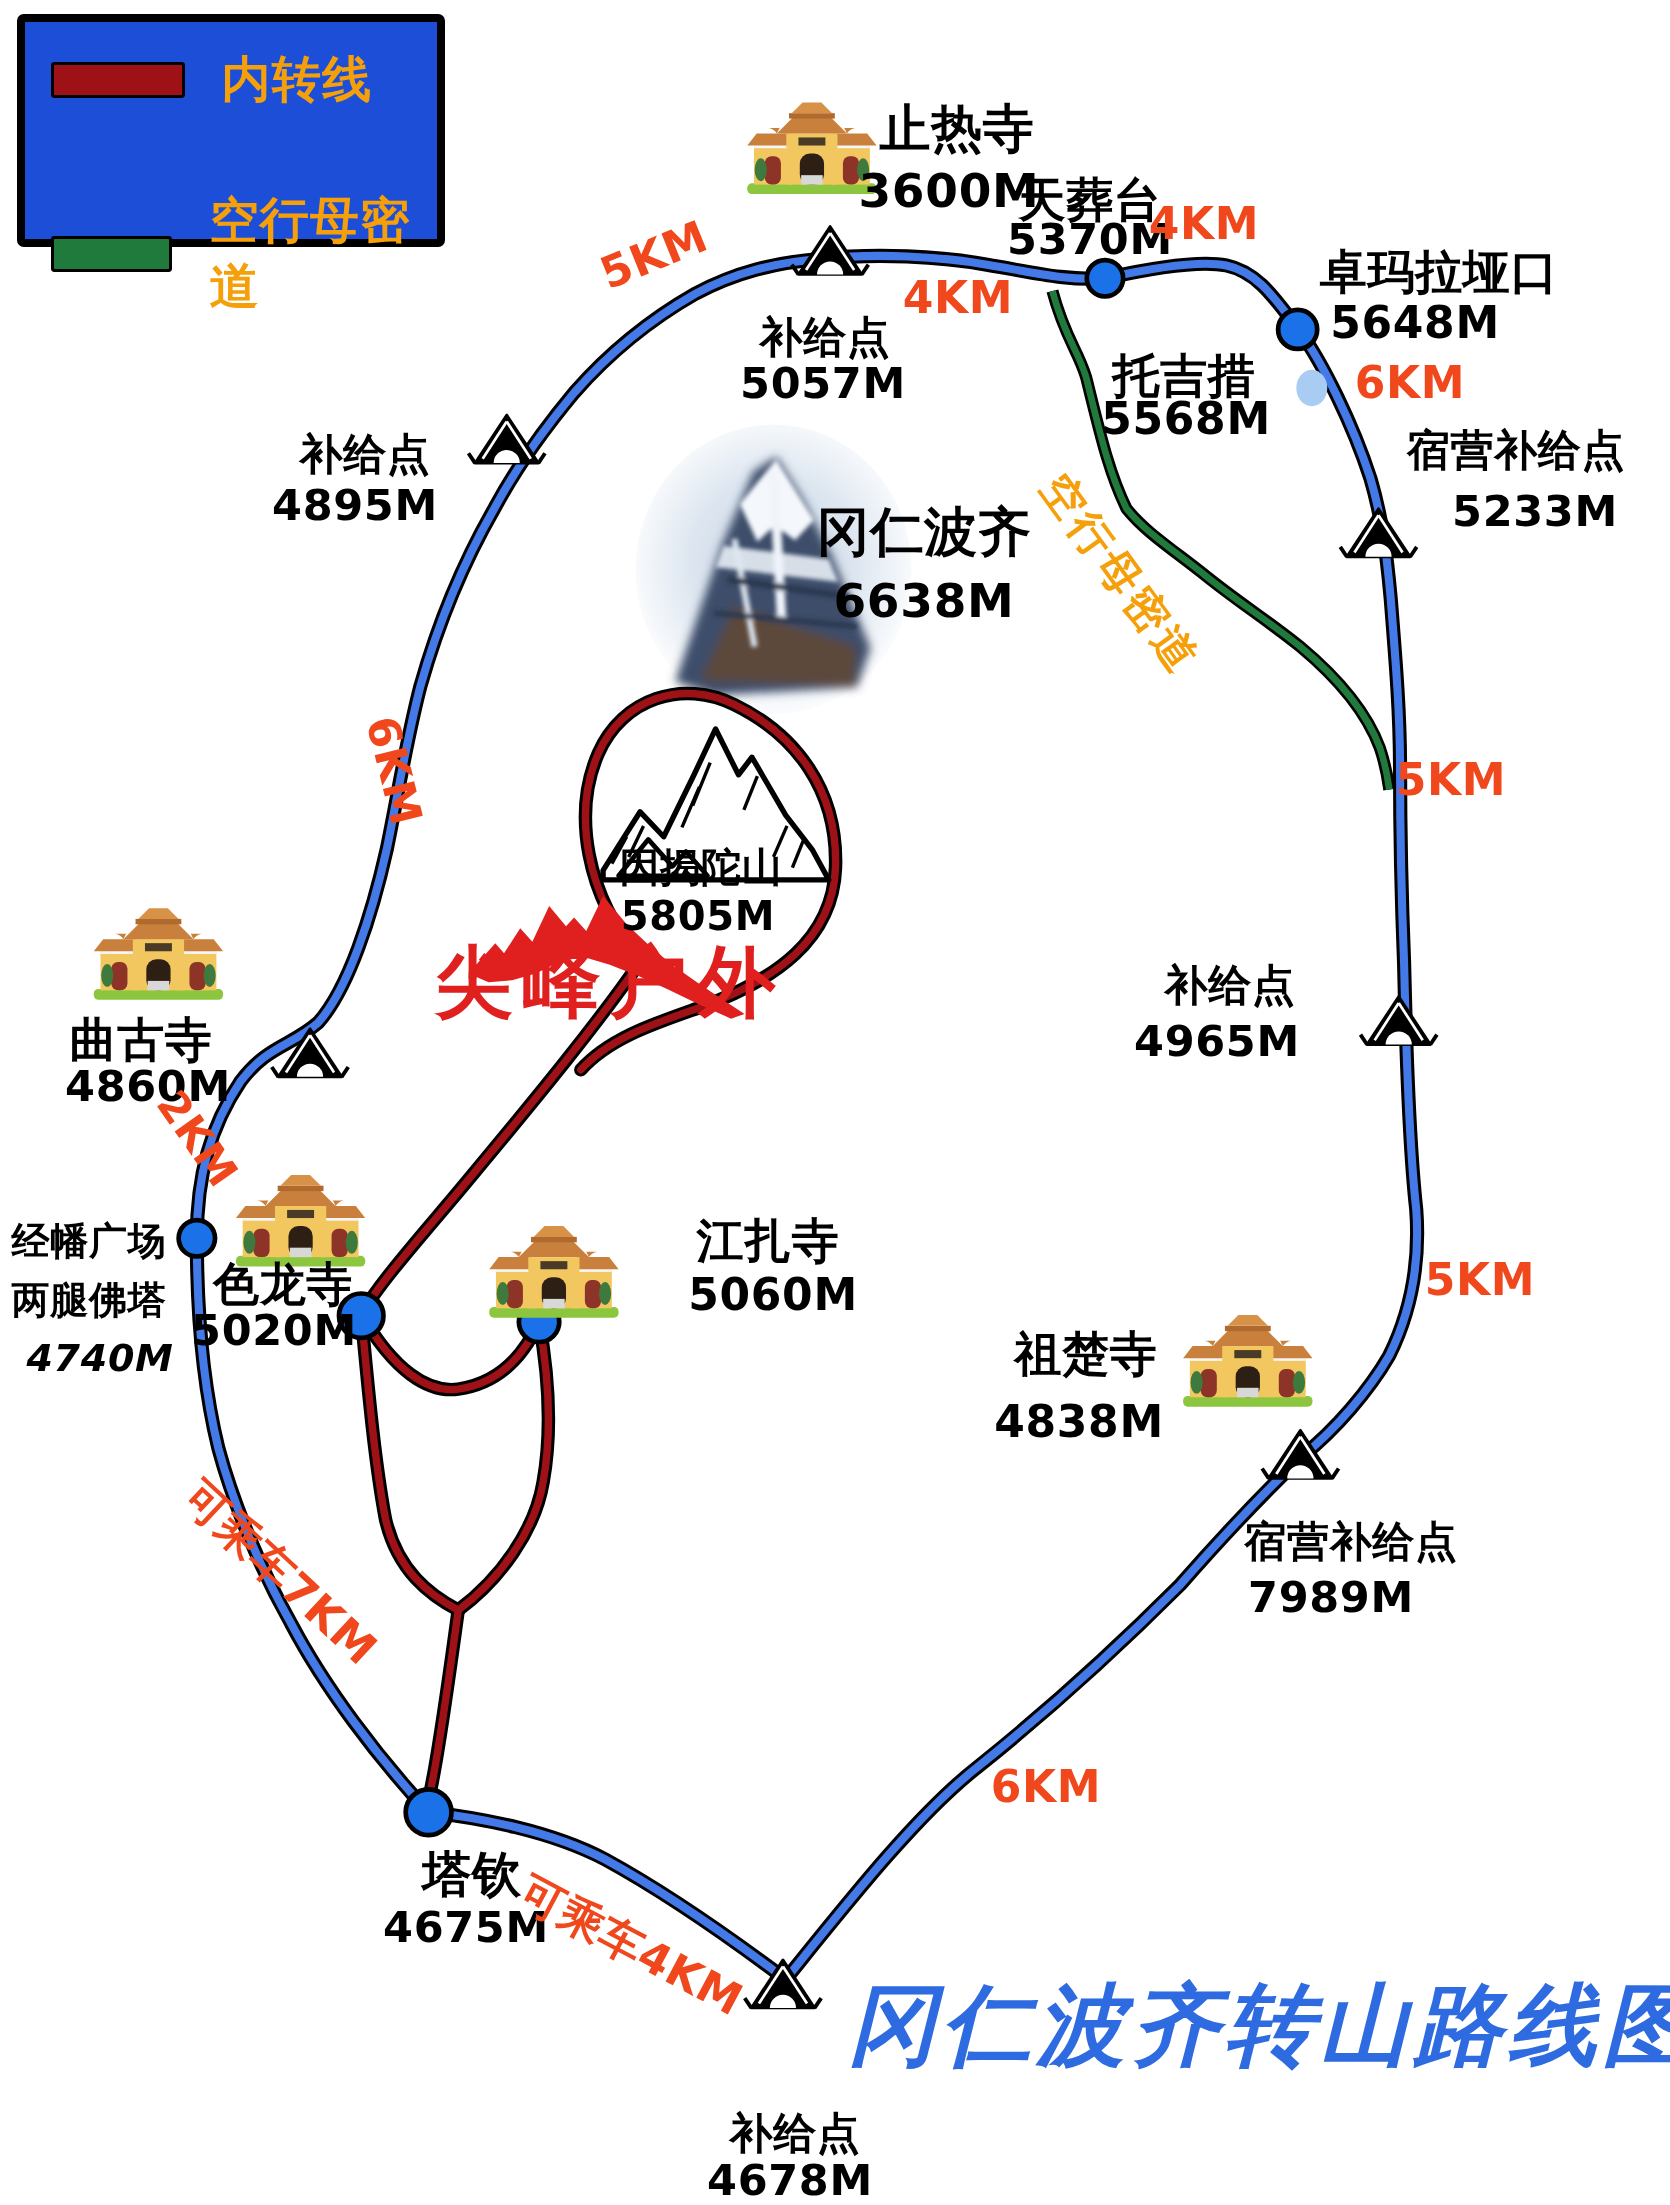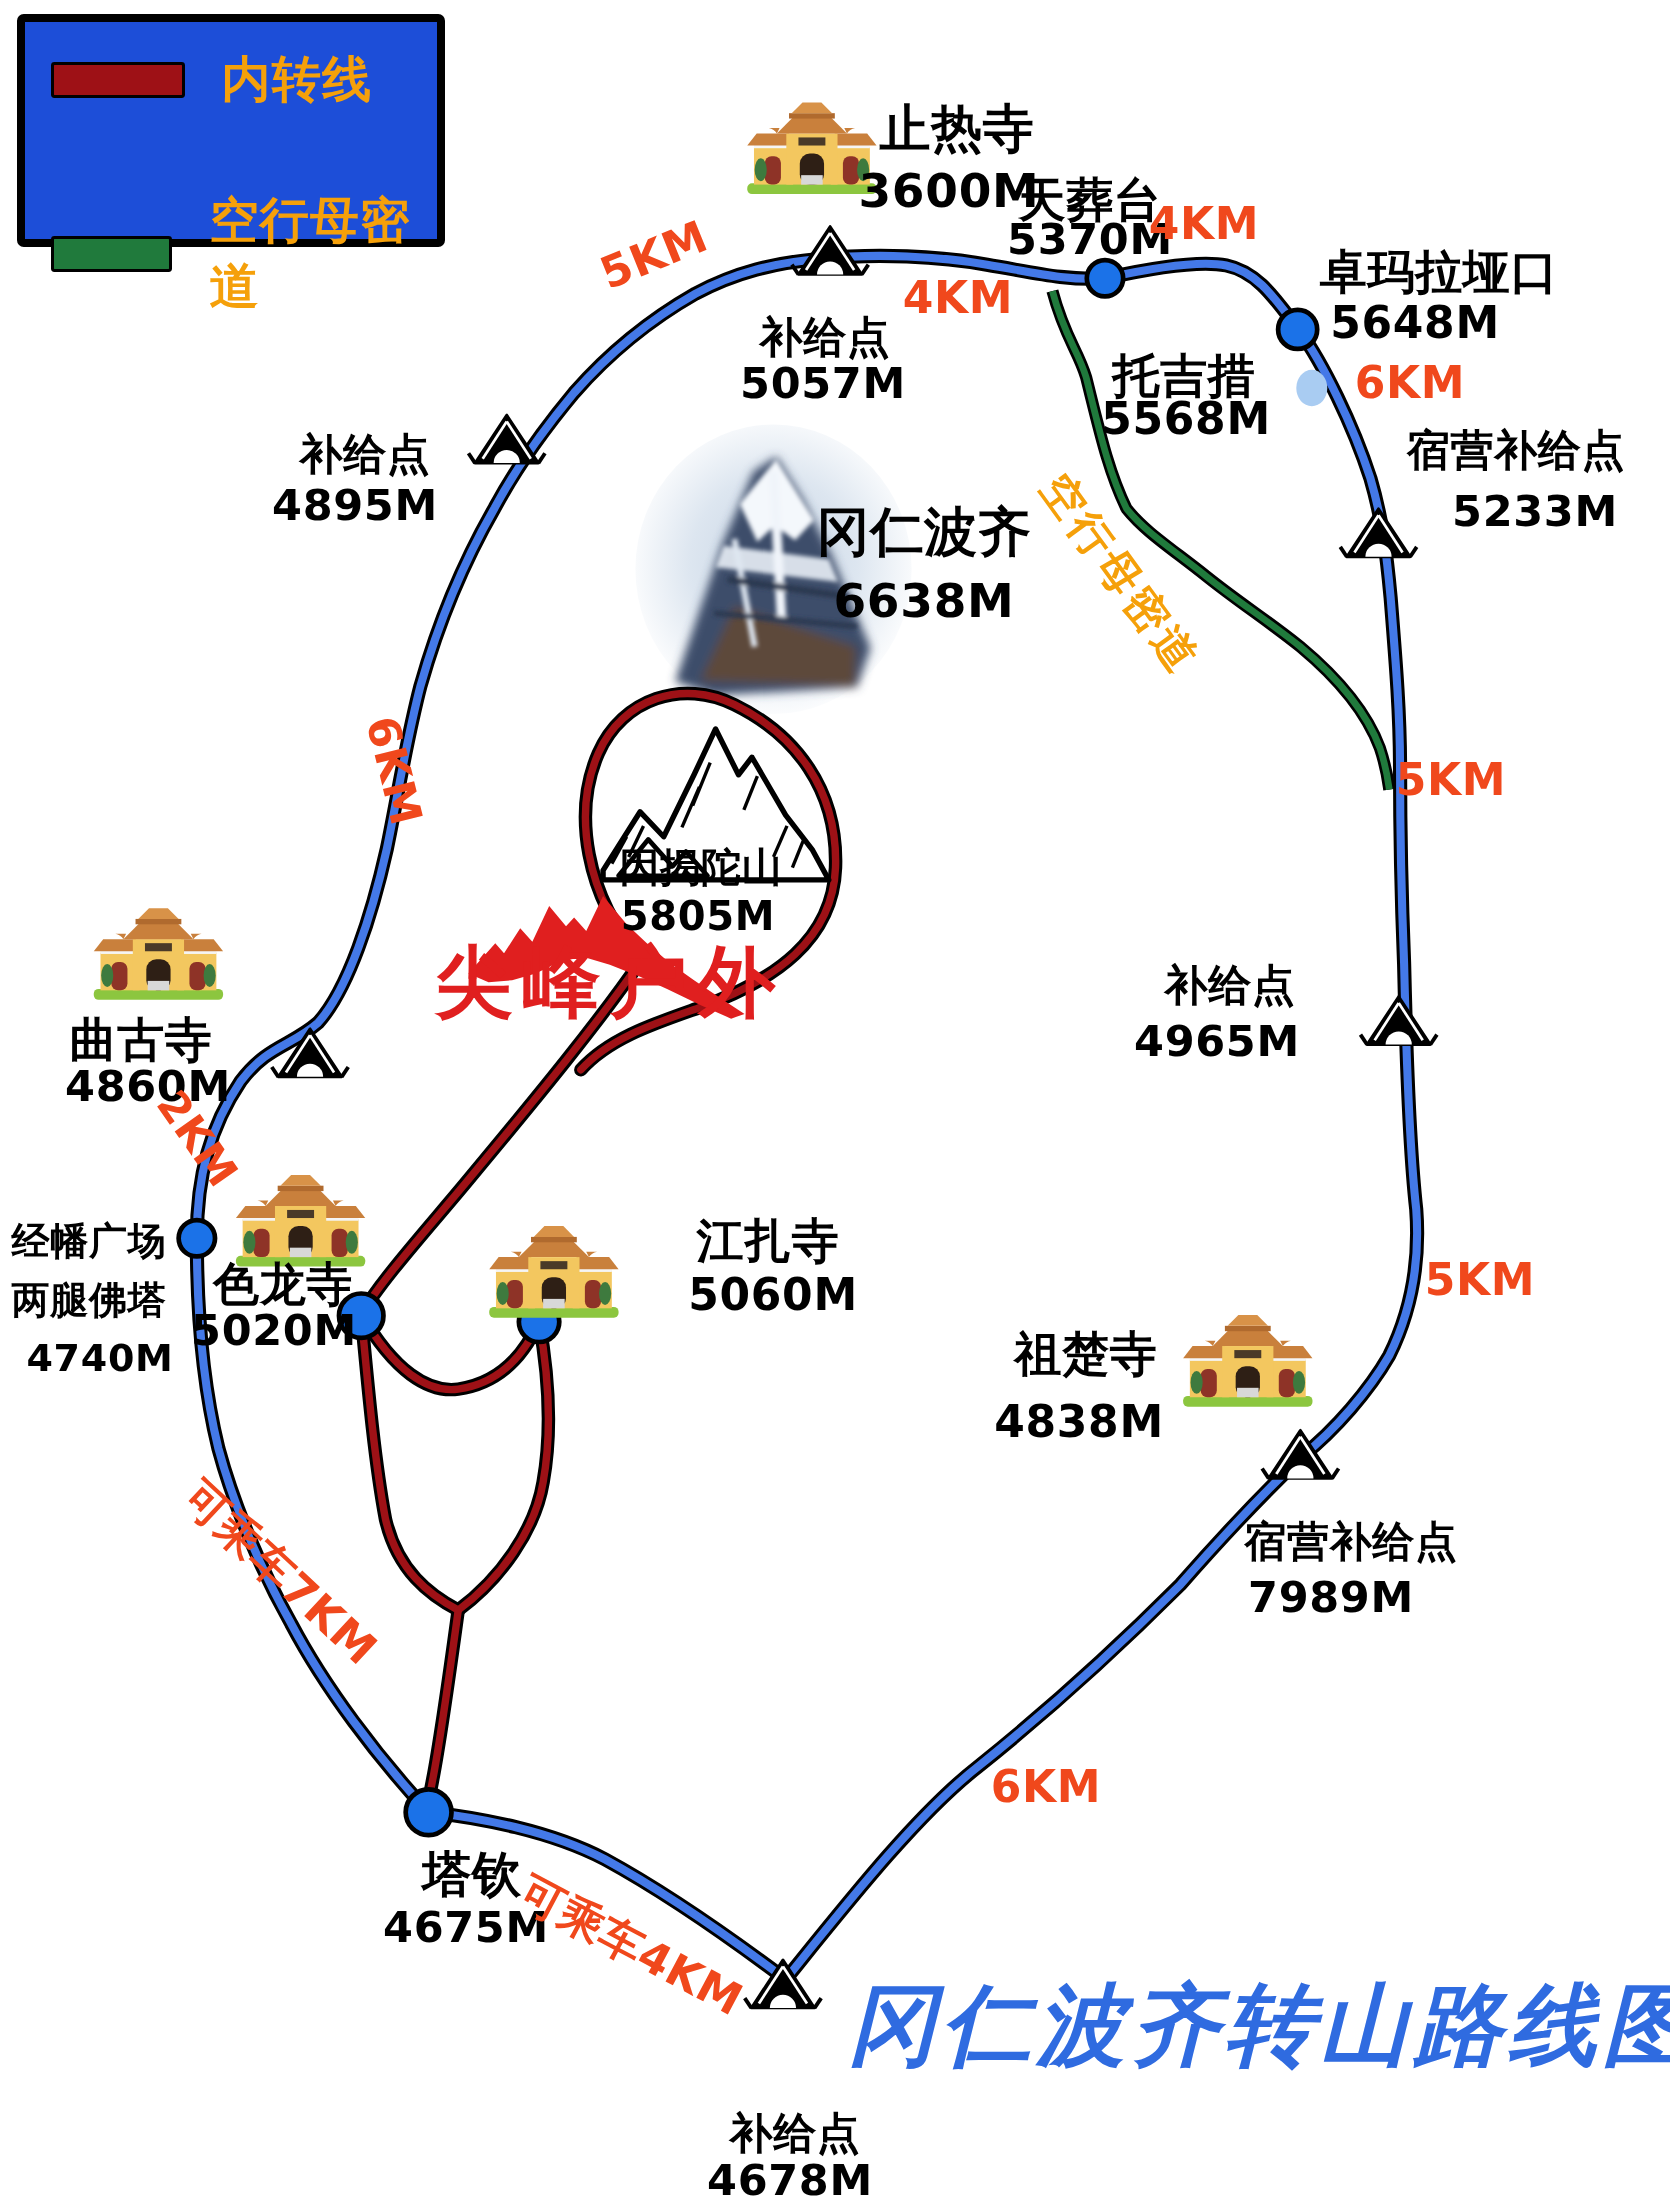--- a/index.html
+++ b/index.html
@@ -196,21 +196,21 @@
 <div class="lbl" style="left:1331px;top:1597px;font-size:43px;">7989M</div>
 
 <div class="lbl" style="left:365px;top:454px;font-size:43px;">补给点</div>
 <div class="lbl" style="left:355px;top:505px;font-size:43px;">4895M</div>
 
 <div class="lbl" style="left:141px;top:1039px;font-size:47px;">曲古寺</div>
 <div class="lbl" style="left:148px;top:1086px;font-size:43px;">4860M</div>
 
 <div class="lbl" style="left:89px;top:1241px;font-size:38px;">经幡广场</div>
 <div class="lbl" style="left:89px;top:1300px;font-size:38px;">两腿佛塔</div>
-<div class="lbl" style="left:100px;top:1358px;font-size:38px;">4740M</div>
+<div class="lbl" style="left:100px;top:1358px;font-size:38px;font-style:italic;">4740M</div>
 
 <div class="lbl" style="left:283px;top:1284px;font-size:46px;">色龙寺</div>
 <div class="lbl" style="left:274px;top:1330px;font-size:43px;">5020M</div>
 
 <div class="lbl" style="left:768px;top:1240px;font-size:47px;">江扎寺</div>
 <div class="lbl" style="left:773px;top:1295px;font-size:44px;">5060M</div>
 
 <div class="lbl" style="left:472px;top:1874px;font-size:49px;">塔钦</div>
 <div class="lbl" style="left:466px;top:1927px;font-size:43px;">4675M</div>
 

